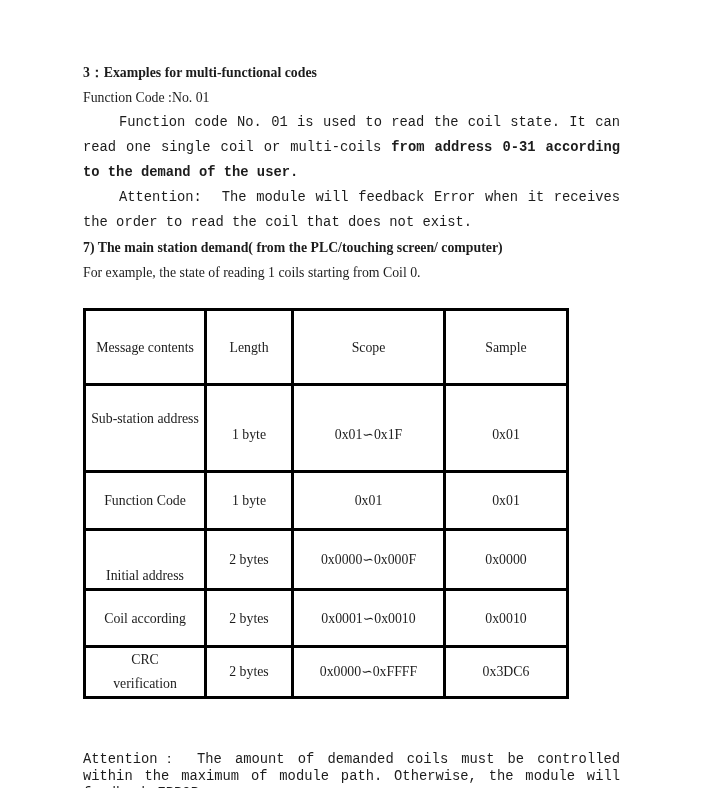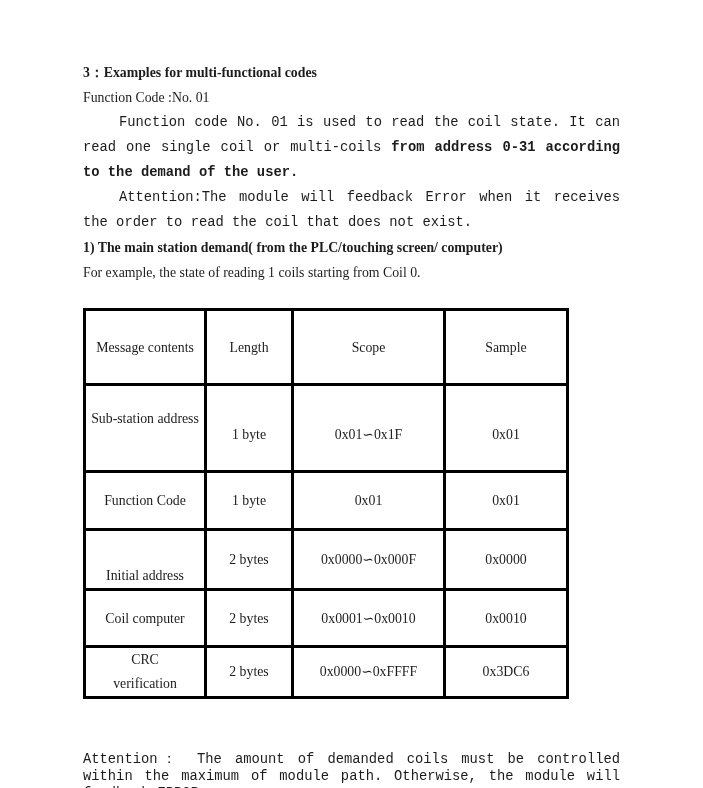--- a/index.html
+++ b/index.html
@@ -17,21 +17,21 @@
     padding: 60px 83px 0 83px;
   }
   .txt {
     font-size: 13.8px;
     line-height: 25px;
   }
   .bold { font-weight: bold; }
   .center { }
   .justify { text-align: justify; font-family: Liberation Mono, monospace; }
   .indent { text-indent: 36px; }
-  .label-gap { }
+  .label-gap { margin-right: 20px; }
   .label-gap-sm { margin-right: 16px; }
 
   table.spec {
     border-collapse: collapse;
     table-layout: fixed;
     width: 483px;
     margin-top: 23px;
   }
   table.spec td, table.spec th {
     border: 3px solid #000000;
@@ -67,21 +67,21 @@
 <div class="page">
 
   <div class="txt bold">3：Examples for multi-functional codes</div>
 
   <div class="txt center">Function Code :No. 01</div>
 
   <div class="txt justify indent"><span>Function code No. 01 is used to read the coil state. It can read one single coil or multi-coils </span><span class="bold">from address 0-31 according to the demand of the user.</span></div>
 
   <div class="txt justify indent"><span class="label-gap">Attention:</span><span>The module will feedback Error when it receives the order to read the coil that does not exist.</span></div>
 
-  <div class="txt bold">1) The main station demand( from the PLC/touching screen/ computer)</div>
+  <div class="txt bold">7) The main station demand( from the PLC/touching screen/ computer)</div>
 
   <div class="txt">For example, the state of reading 1 coils starting from Coil 0.</div>
 
   <table class="spec">
     <colgroup>
       <col style="width:121px">
       <col style="width:87px">
       <col style="width:152px">
       <col style="width:123px">
     </colgroup>
@@ -104,21 +104,21 @@
         <td>0x01</td>
         <td>0x01</td>
       </tr>
       <tr class="r3">
         <td>Initial address</td>
         <td>2 bytes</td>
         <td>0x0000∽0x000F</td>
         <td>0x0000</td>
       </tr>
       <tr class="r4">
-        <td>Coil computer</td>
+        <td>Coil according</td>
         <td>2 bytes</td>
         <td>0x0001∽0x0010</td>
         <td>0x0010</td>
       </tr>
       <tr class="r5">
         <td>CRC
 verification</td>
         <td>2 bytes</td>
         <td>0x0000∽0xFFFF</td>
         <td>0x3DC6</td>

